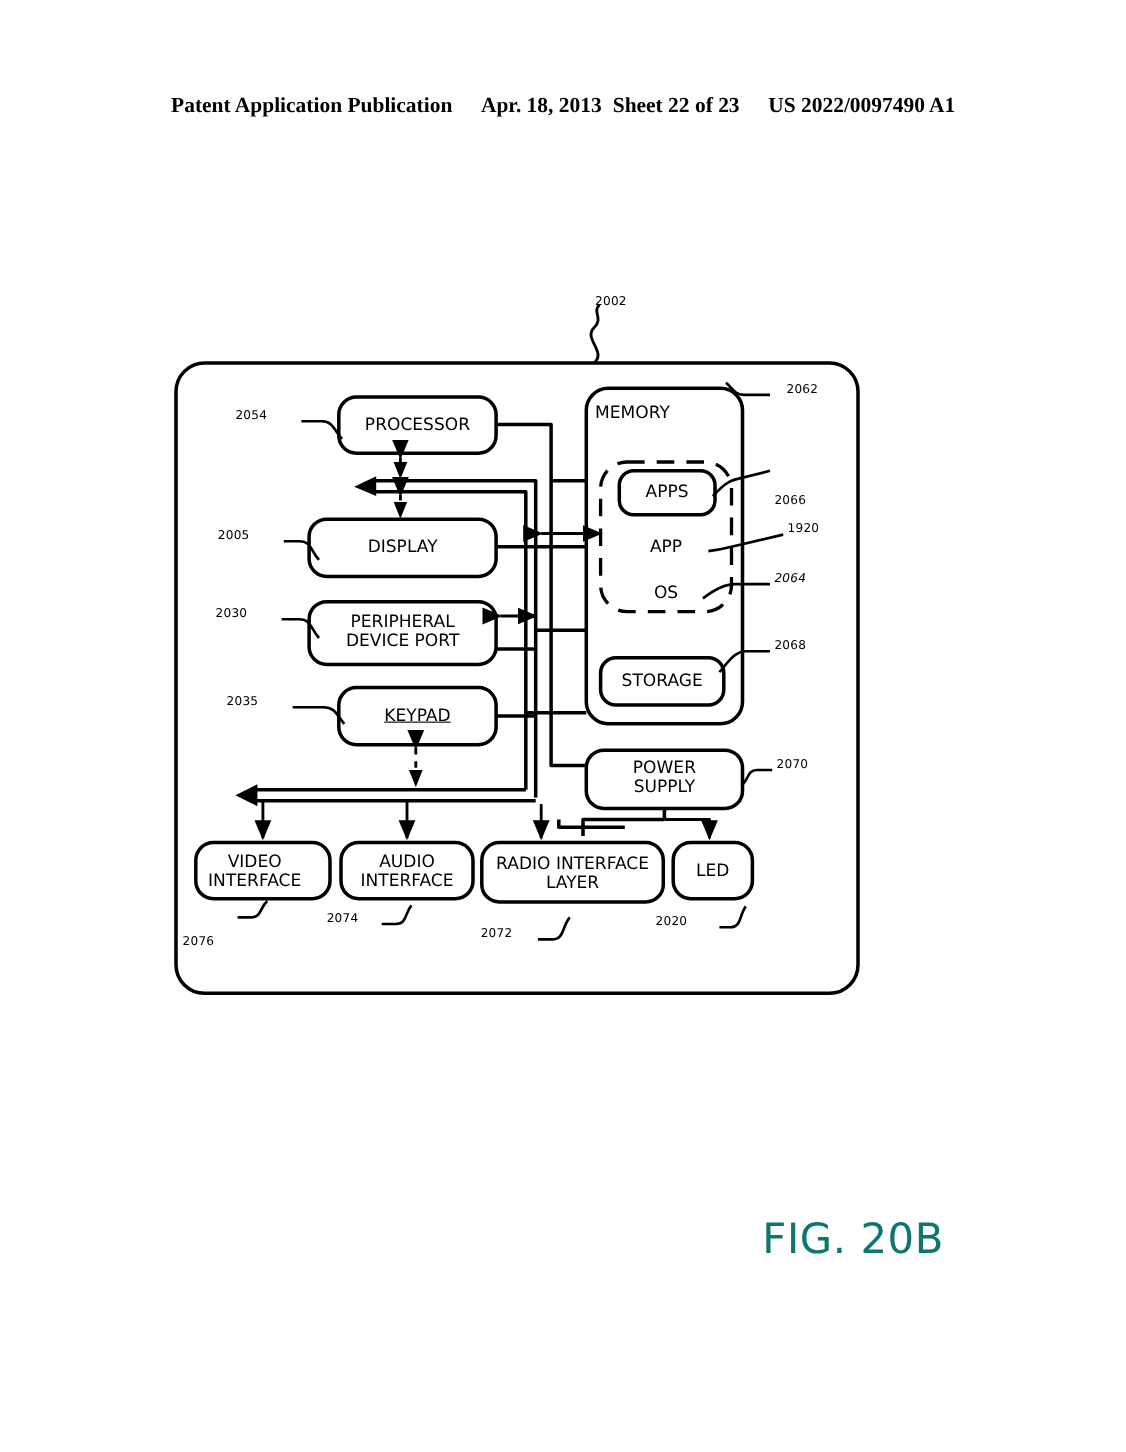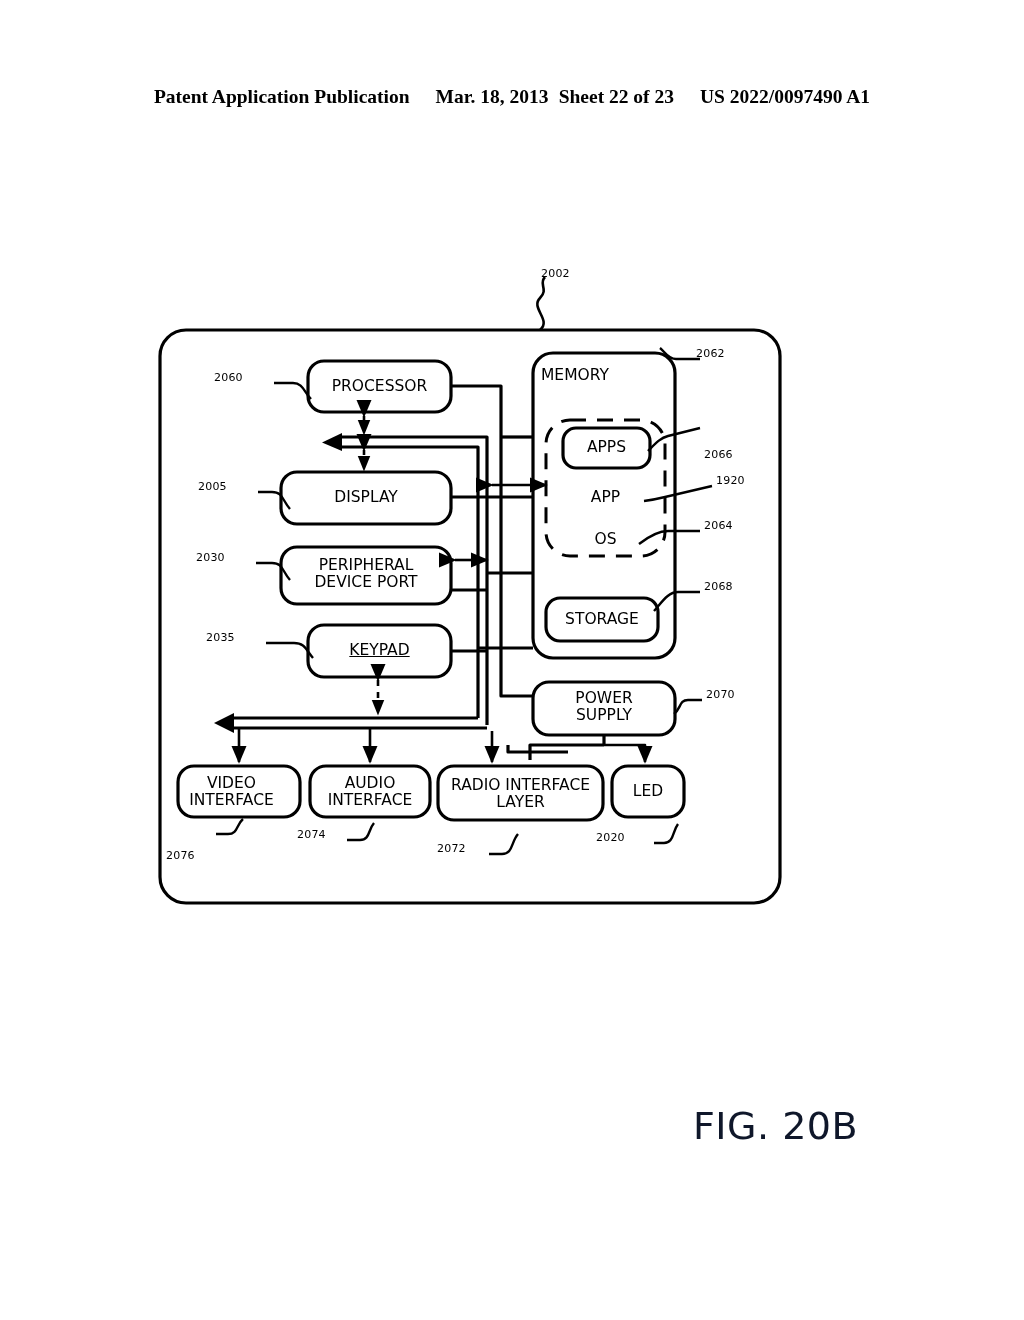--- a/index.html
+++ b/index.html
@@ -33,21 +33,21 @@
   #pub-header .gap-mid  { display: inline-block; width: 10px; }
 
   
   #fig-label {
     position: absolute;
     left: 693px;
     top: 1104px;
     font-family: "DejaVu Sans", sans-serif;
     font-size: 38px;
     letter-spacing: 0.5px;
-    color: #0f172a;
+    color: #0f766e;
   }
 
   
   #drawing {
     position: absolute;
     left: 0;
     top: 0;
     width: 1024px;
     height: 1320px;
   }
@@ -63,21 +63,21 @@
     text-align: center;
   }
   .blk-label { font-size: 15.5px; }
   .ref-num { font-size: 11px; letter-spacing: 0.2px; }
 </style>
 </head>
 <body>
 
 <div id="page">
 
-  <div id="pub-header"><span class="seg">Patent Application Publication</span><span class="gap-wide"></span><span class="seg">Mar. 18, 2013</span><span class="gap-mid"></span><span class="seg">Sheet 22 of 23</span><span class="gap-wide"></span><span class="seg">US 2022/0097490 A1</span></div>
+  <div id="pub-header"><span class="seg">Patent Application Publication</span><span class="gap-wide"></span><span class="seg">Apr. 18, 2013</span><span class="gap-mid"></span><span class="seg">Sheet 22 of 23</span><span class="gap-wide"></span><span class="seg">US 2022/0097490 A1</span></div>
 
   <div id="drawing">
     <svg width="1024" height="1320" viewBox="0 0 1024 1320" xmlns="http://www.w3.org/2000/svg">
       <defs>
         <marker id="arrEnd" viewBox="0 0 10 10" refX="9" refY="5" markerWidth="7" markerHeight="7" orient="auto-start-reverse">
           <path d="M0,0.8 L10,5 L0,9.2 z" fill="#000"></path>
         </marker>
         <marker id="arrEndSm" viewBox="0 0 10 10" refX="9" refY="5" markerWidth="6" markerHeight="6" orient="auto-start-reverse">
           <path d="M0,1 L10,5 L0,9 z" fill="#000"></path>
         </marker>
@@ -191,29 +191,29 @@
     <div class="blk-label" style="left:178px; top:775px; width:107px;">VIDEO<br>INTERFACE</div>
 
     <div class="blk-label" style="left:310px; top:775px; width:120px;">AUDIO<br>INTERFACE</div>
 
     <div class="blk-label" style="left:438px; top:777px; width:165px;">RADIO INTERFACE<br>LAYER</div>
 
     <div class="blk-label" style="left:612px; top:783px; width:72px;">LED</div>
 
     <div class="ref-num" style="left:541px; top:268px; width:60px; text-align:left;">2002</div>
 
-    <div class="ref-num" style="left:214px; top:372px; width:62px; text-align:left;">2060</div>
+    <div class="ref-num" style="left:214px; top:372px; width:62px; text-align:left;">2054</div>
     <div class="ref-num" style="left:198px; top:481px; width:62px; text-align:left;">2005</div>
     <div class="ref-num" style="left:196px; top:552px; width:62px; text-align:left;">2030</div>
     <div class="ref-num" style="left:206px; top:632px; width:62px; text-align:left;">2035</div>
 
-    <div class="ref-num" style="left:696px; top:348px; width:62px; text-align:left;">2062</div>
+    <div class="ref-num" style="left:715px; top:348px; width:62px; text-align:left;">2062</div>
     <div class="ref-num" style="left:704px; top:417px; width:62px; text-align:left;margin-top:32px;">2066</div>
     <div class="ref-num" style="left:716px; top:475px; width:62px; text-align:left;">1920</div>
-    <div class="ref-num" style="left:704px; top:520px; width:62px; text-align:left;">2064</div>
+    <div class="ref-num" style="left:704px; top:520px; width:62px; text-align:left;font-style:italic;">2064</div>
     <div class="ref-num" style="left:704px; top:581px; width:62px; text-align:left;">2068</div>
     <div class="ref-num" style="left:706px; top:689px; width:62px; text-align:left;">2070</div>
 
     <div class="ref-num" style="left:166px; top:850px; width:62px; text-align:left;">2076</div>
     <div class="ref-num" style="left:297px; top:829px; width:62px; text-align:left;">2074</div>
     <div class="ref-num" style="left:437px; top:843px; width:62px; text-align:left;">2072</div>
     <div class="ref-num" style="left:596px; top:832px; width:62px; text-align:left;">2020</div>
   </div>
 
   <div id="fig-label">FIG. 20B</div>

